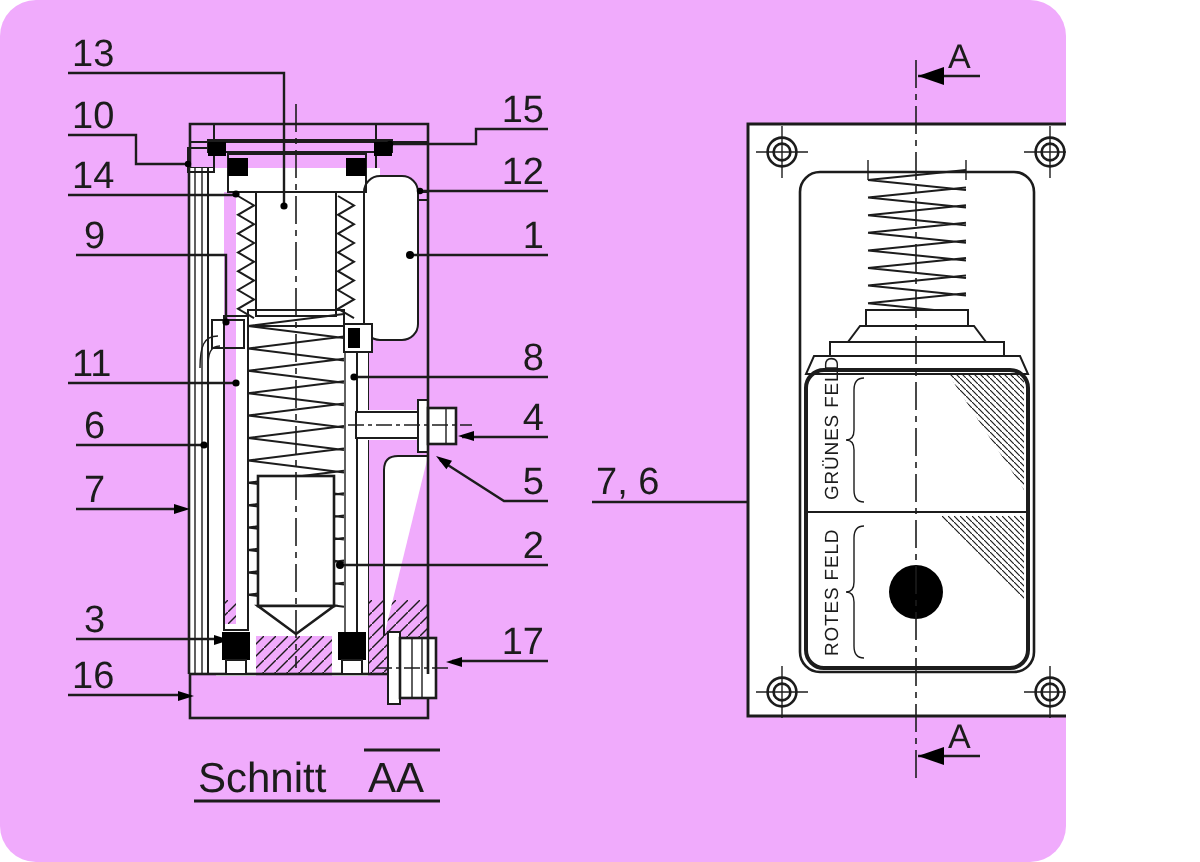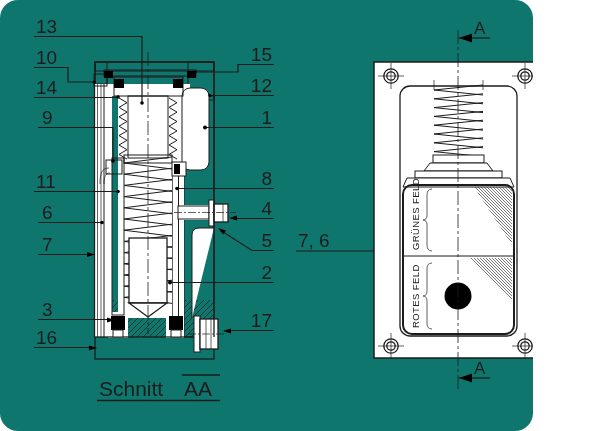--- a/index.html
+++ b/index.html
@@ -1,16 +1,16 @@
 <!DOCTYPE html>
 <html><head>
 <meta charset="utf-8">
 <style>
   html,body{margin:0;padding:0;background:#fff;}
-  .stage{position:relative;width:533px;height:431px;background:#0f766e;overflow:hidden;
+  .stage{position:relative;width:533px;height:431px;background:#f0abfc;overflow:hidden;
          font-family:"Liberation Sans","DejaVu Sans",sans-serif;border-radius:18px;}
   svg{display:block}
   svg text{fill:#1c1c1c;font-family:"Liberation Sans","DejaVu Sans",sans-serif;}
   .callout-num{font-size:19px;}
   .callout-num.end{text-anchor:end;}
   .schnitt{font-size:21px;}
   .arrow-a{font-size:17px;}
   .field-label{font-size:9.5px;letter-spacing:.4px;}
   .ol{stroke:#1c1c1c;fill:none}            
   .ol1{stroke-width:1}

